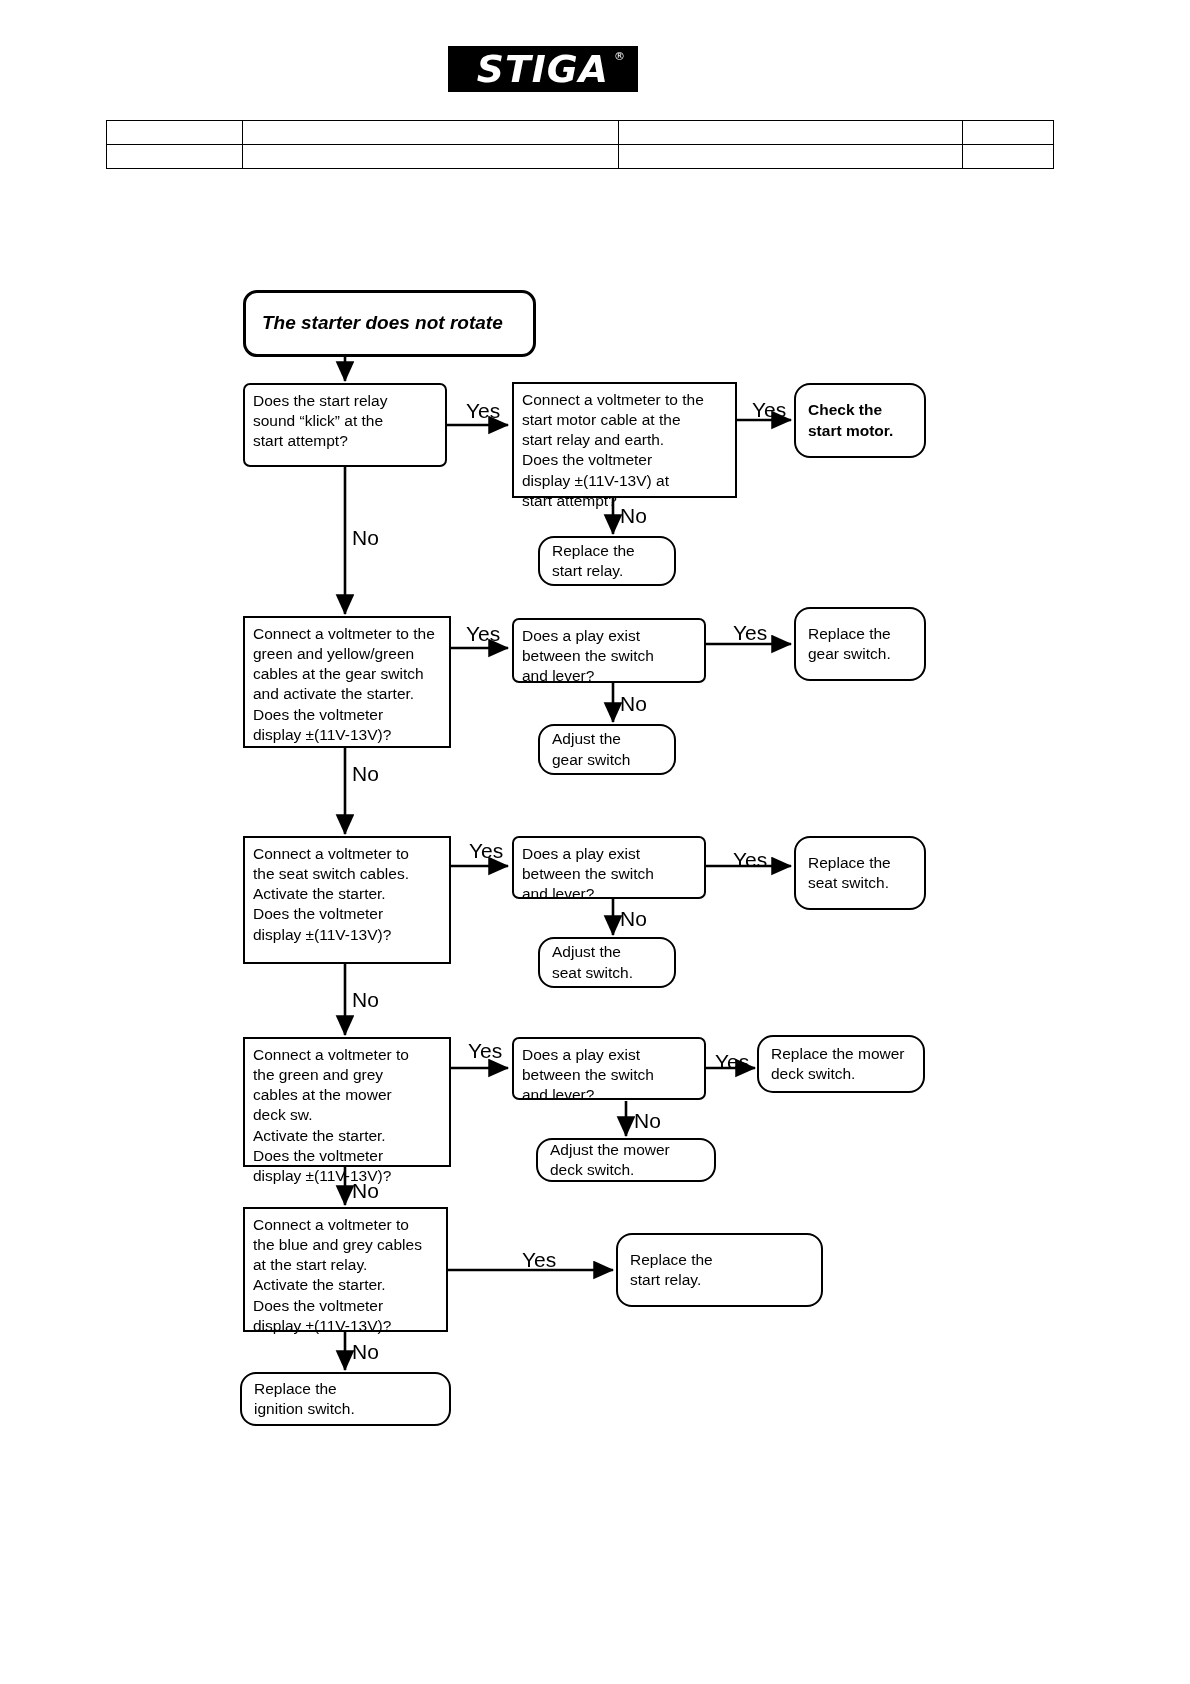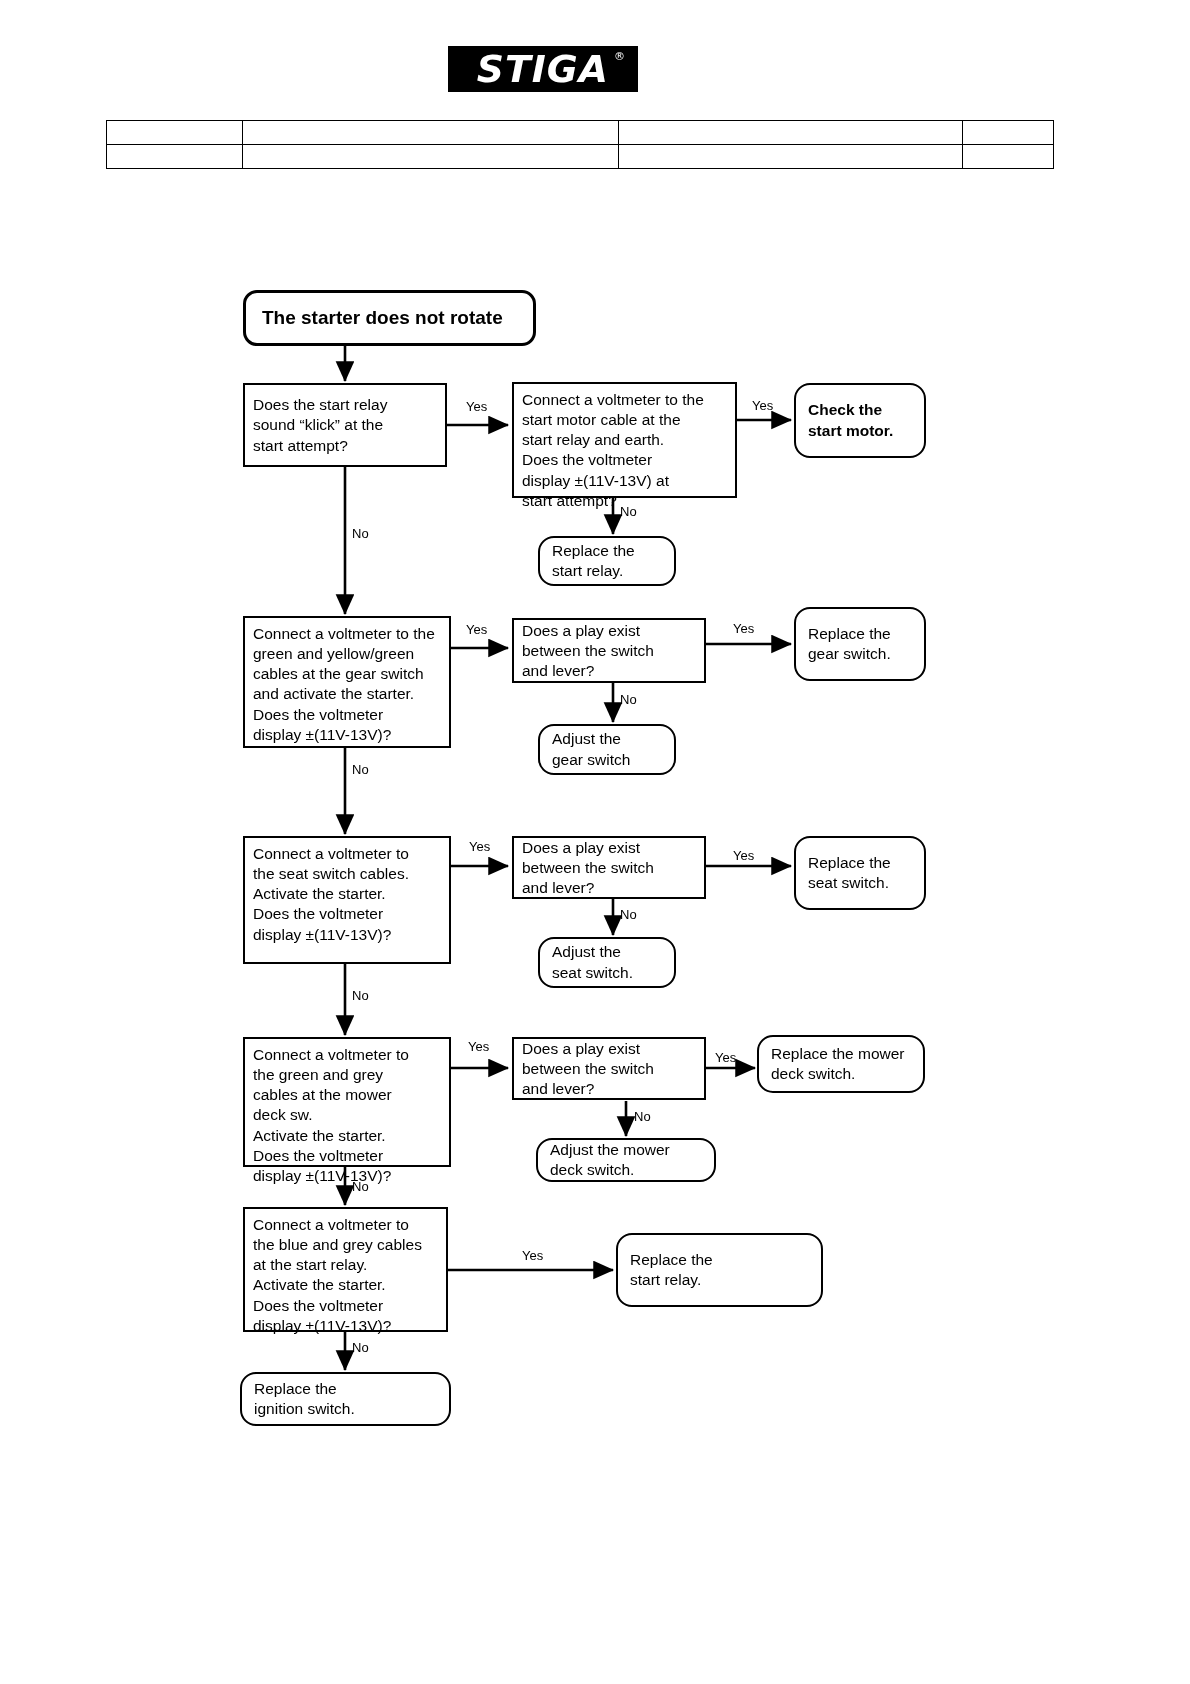--- a/index.html
+++ b/index.html
@@ -106,26 +106,26 @@
   .node.title {
     border-radius: 14px;
     border-width: 3px;
     font-weight: 700;
     font-size: 19px;
     justify-content: center;
     align-items: flex-start;
     padding: 6px 16px;
   }
   .node.vcenter {
-    justify-content: center;
+    border-radius: 7px;
   }
 
   .edge-label {
     position: absolute;
-    font-size: 13px;
+    font-size: 21px;
     line-height: 1;
     background: transparent;
     white-space: nowrap;
   }
 </style>
 </head>
 <body>
 
 <div id="logo-block">
   <span class="logo-text">STIGA</span>
@@ -192,21 +192,21 @@
       <path d="M626,1101 L626,1136"></path>
 
       <path d="M345,1167 L345,1205"></path>
 
       <path d="M448,1270 L613,1270"></path>
 
       <path d="M345,1332 L345,1370"></path>
     </g>
   </svg>
 
-  <div class="node title" style="left:243px; top:290px; width:293px; height:56px;">
+  <div class="node title" style="left:243px; top:290px; width:293px; height:67px;font-style:italic;">
     <span>The starter does not rotate</span>
   </div>
 
   <div class="node vcenter" style="left:243px; top:383px; width:204px; height:84px;">
     <span>Does the start relay
 sound “klick” at the
 start attempt?</span>
   </div>
 
   <div class="node" style="left:512px; top:382px; width:225px; height:116px;">

